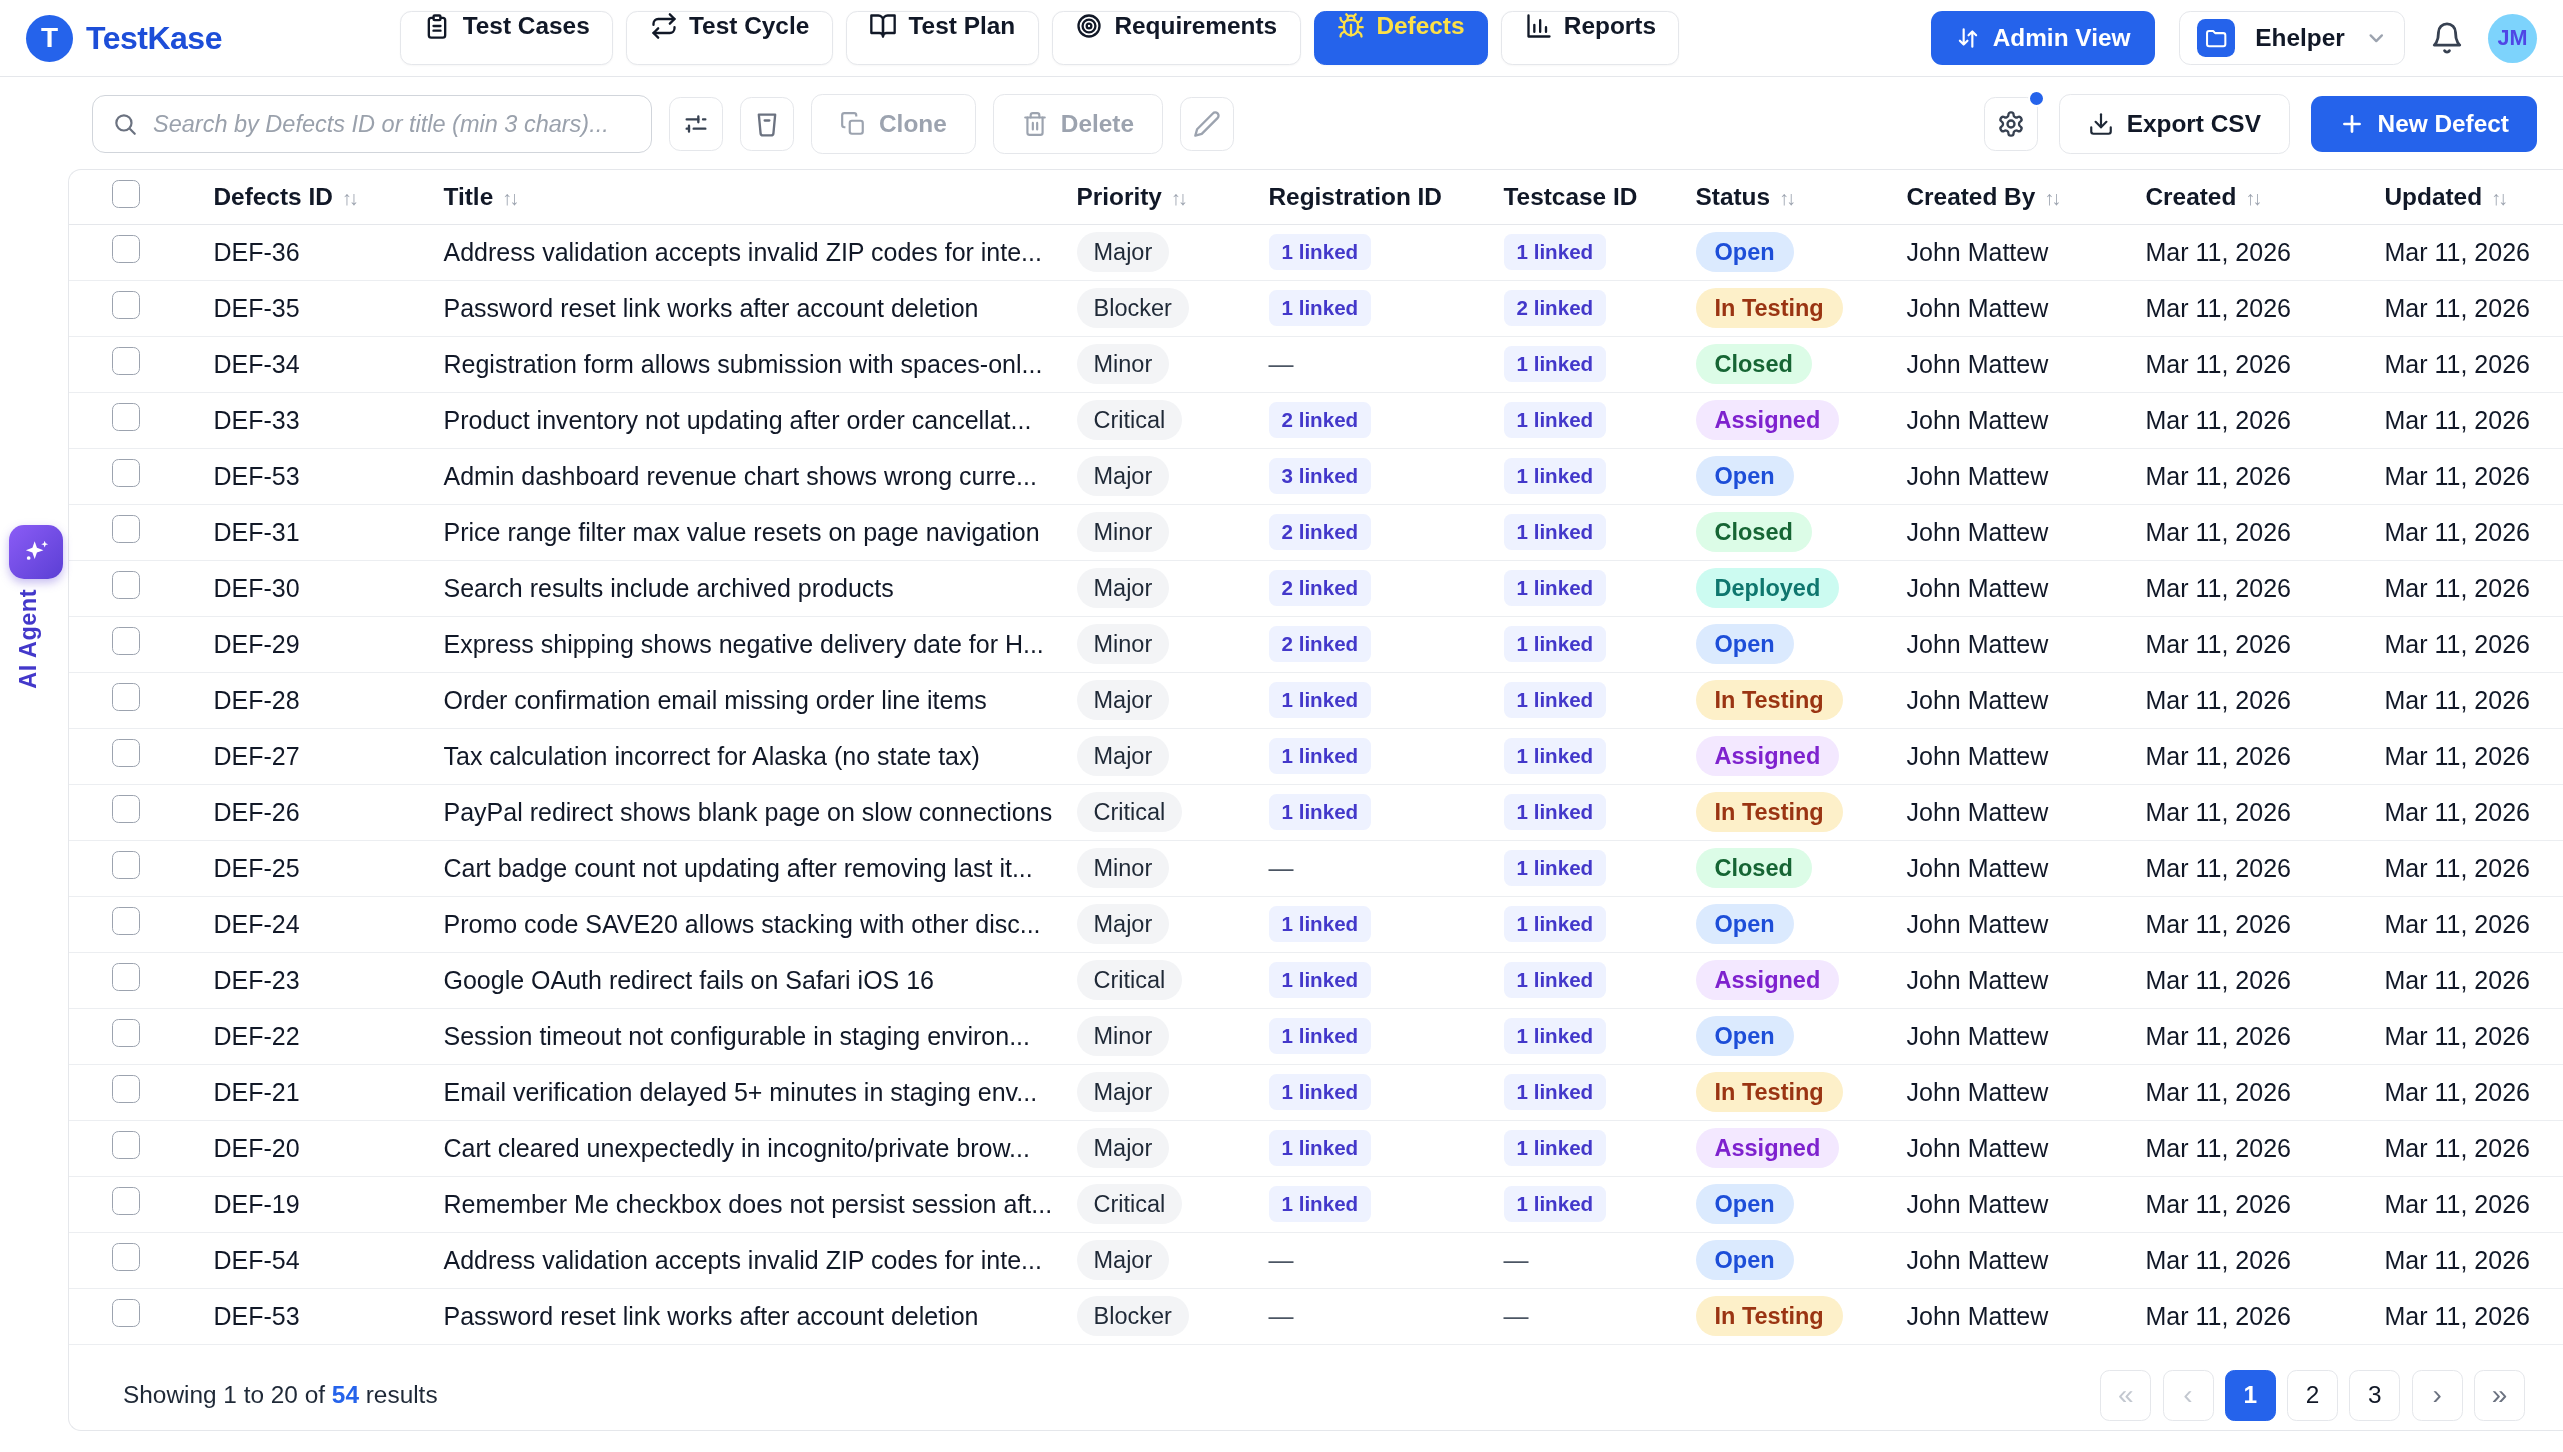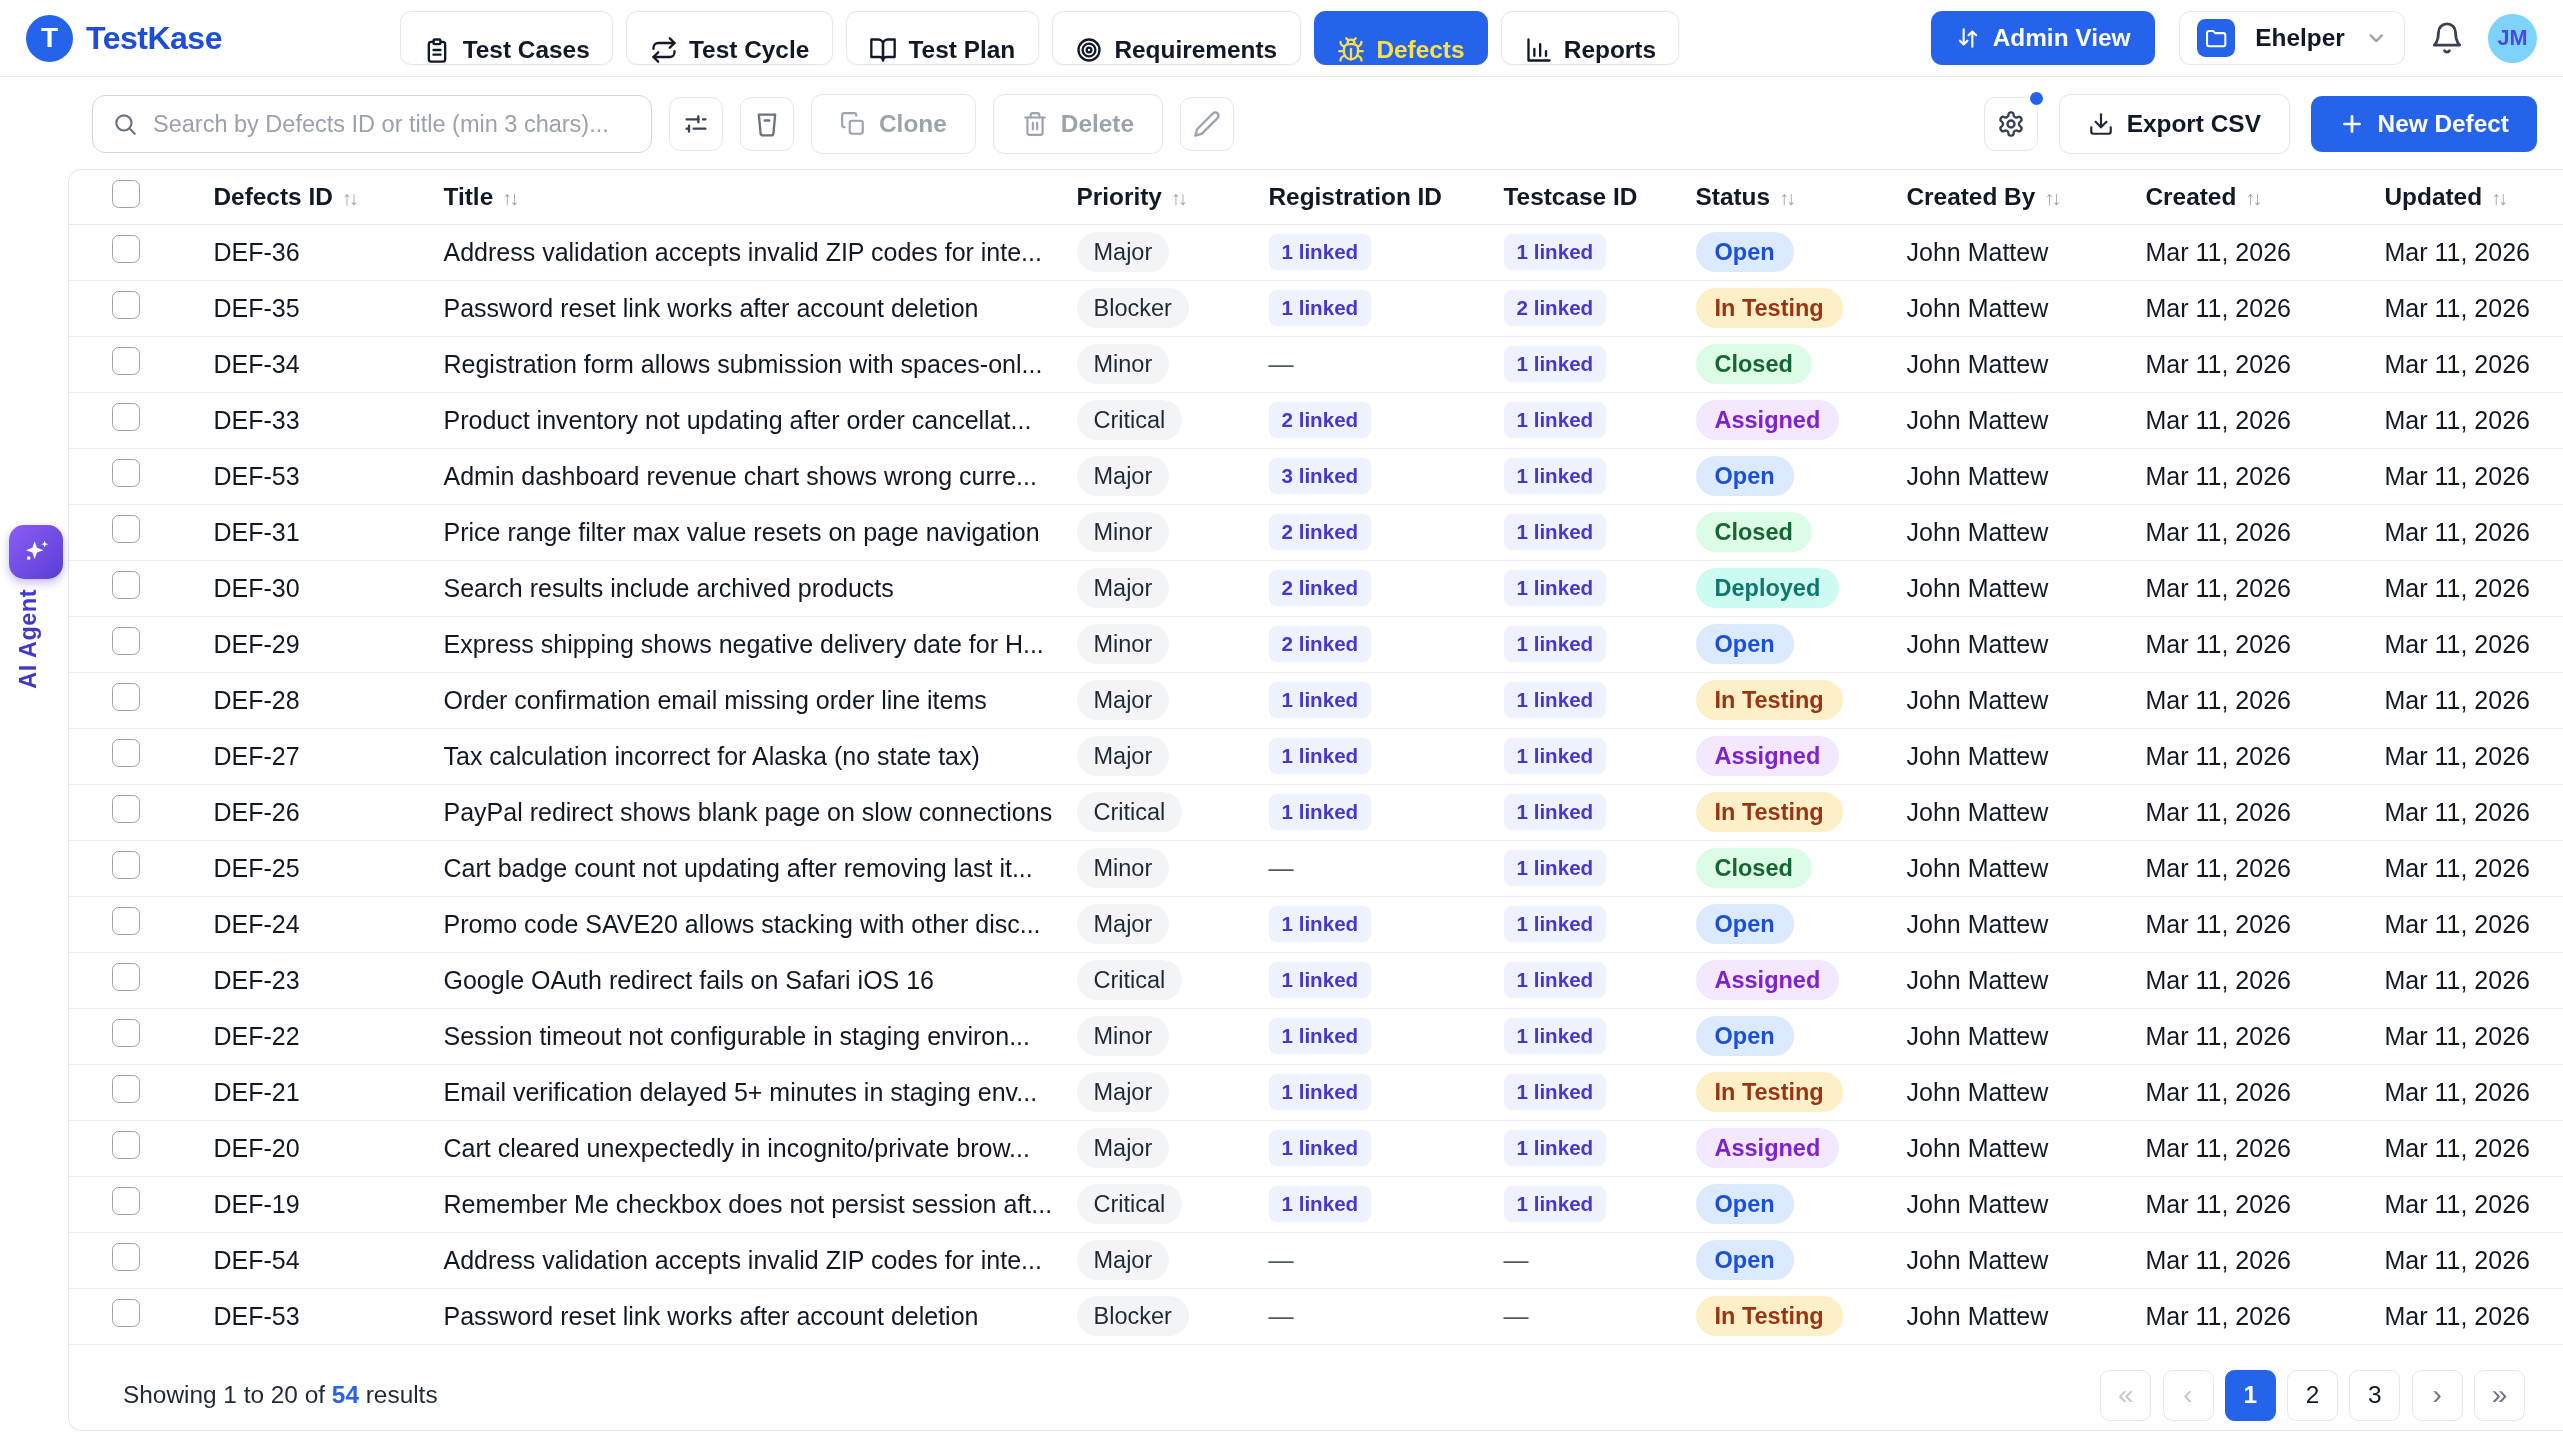--- a/index.html
+++ b/index.html
@@ -11,35 +11,35 @@
     position:relative;
   }
   svg { display:block; }
 
   
   .nav { height:77px; display:flex; align-items:center; padding:0 26px; border-bottom:0.9px solid #e5e7eb; background:#fff; }
   .logo { display:flex; align-items:center; gap:13px; }
   .logo-circle { width:47px; height:47px; border-radius:50%; background:#2563eb; color:#fff; display:flex; align-items:center; justify-content:center; font-size:28px; font-weight:700; }
   .brand { font-size:32px; font-weight:700; color:#1d4ed8; letter-spacing:-0.5px; }
   .tabs { display:flex; gap:13px; margin-left:178px; }
-  .tab { height:54px; padding:0 22.5px; display:flex; align-items:flex-end; gap:11.3px; border:0.9px solid #e5e7eb; border-radius:11.3px; background:#fff; font-size:24.4px; font-weight:600; color:#111827; cursor:pointer; box-shadow:0 0.9px 1.9px rgba(0,0,0,0.03); }
+  .tab { height:54px; padding:0 22.5px; display:flex; align-items:flex-start; gap:11.3px; border:0.9px solid #e5e7eb; border-radius:11.3px; background:#fff; font-size:24.4px; font-weight:600; color:#111827; cursor:pointer; box-shadow:0 0.9px 1.9px rgba(0,0,0,0.03); }
   .tab.active { background:#2563eb; border-color:#2563eb; color:#fde047; }
   .ticon { width:28px; height:28px; stroke:currentColor; fill:none; stroke-width:2; stroke-linecap:round; stroke-linejoin:round; }
   .nav-right { margin-left:auto; display:flex; align-items:center; gap:24.4px; }
   .admin-btn { height:54px; padding:0 24.4px; display:flex; align-items:center; gap:11.3px; background:#2563eb; color:#fff; border-radius:11.3px; font-size:24.4px; font-weight:700; cursor:pointer; }
   .proj-btn { height:54px; padding:0 17px; display:flex; align-items:center; gap:20px; border:0.9px solid #e5e7eb; border-radius:11.3px; background:#fff; font-size:24.4px; font-weight:700; cursor:pointer; }
   .proj-icon { width:38px; height:38px; border-radius:8.4px; background:#2563eb; display:flex; align-items:center; justify-content:center; }
   .chev { width:22.5px; height:22.5px; stroke:#9ca3af; fill:none; stroke-width:2.5; stroke-linecap:round; stroke-linejoin:round; }
   .bell { width:34px; height:34px; stroke:#374151; fill:none; stroke-width:2; stroke-linecap:round; stroke-linejoin:round; cursor:pointer; }
   .avatar { width:49px; height:49px; border-radius:50%; background:#7dd3fc; color:#4f46e5; font-size:21.6px; font-weight:700; display:flex; align-items:center; justify-content:center; cursor:pointer; }
 
   
   .toolbar { display:flex; align-items:center; margin:17px 26px 15px 92px; height:60px; }
   .search { width:560px; height:58px; border:0.9px solid #d1d5db; border-radius:13px; display:flex; align-items:center; padding:0 19px; gap:13px; background:#fff; }
-  .search input { border:none; outline:none; flex:1; font-size:23.5px; font-family:inherit; color:#a21caf; background:transparent; }
+  .search input { border:none; outline:none; flex:1; font-size:23.5px; font-family:inherit; color:#a21caf; background:transparent;font-style:italic; }
   .search input::placeholder { color:#9aa1ac; }
   .sicon { width:26px; height:26px; stroke:#6b7280; fill:none; stroke-width:2; stroke-linecap:round; }
   .icon-btn { width:54px; height:54px; border:0.9px solid #e5e7eb; border-radius:11.3px; background:#fff; display:flex; align-items:center; justify-content:center; cursor:pointer; }
   .icon-btn svg { width:28px; height:28px; fill:none; stroke-width:2; stroke-linecap:round; stroke-linejoin:round; }
   .tb-gap { margin-left:17px; }
   .txt-btn { height:60px; padding:0 28px; display:flex; align-items:center; gap:13px; border:0.9px solid #e5e7eb; border-radius:11.3px; background:#fff; font-size:24.4px; font-weight:600; cursor:pointer; }
   .txt-btn.disabled, .icon-btn.disabled { color:#9ca3af; }
   .txt-btn.disabled svg { stroke:#9ca3af; }
   .toolbar-right { margin-left:auto; display:flex; align-items:center; gap:20.6px; }
   .gear-wrap { position:relative; }

